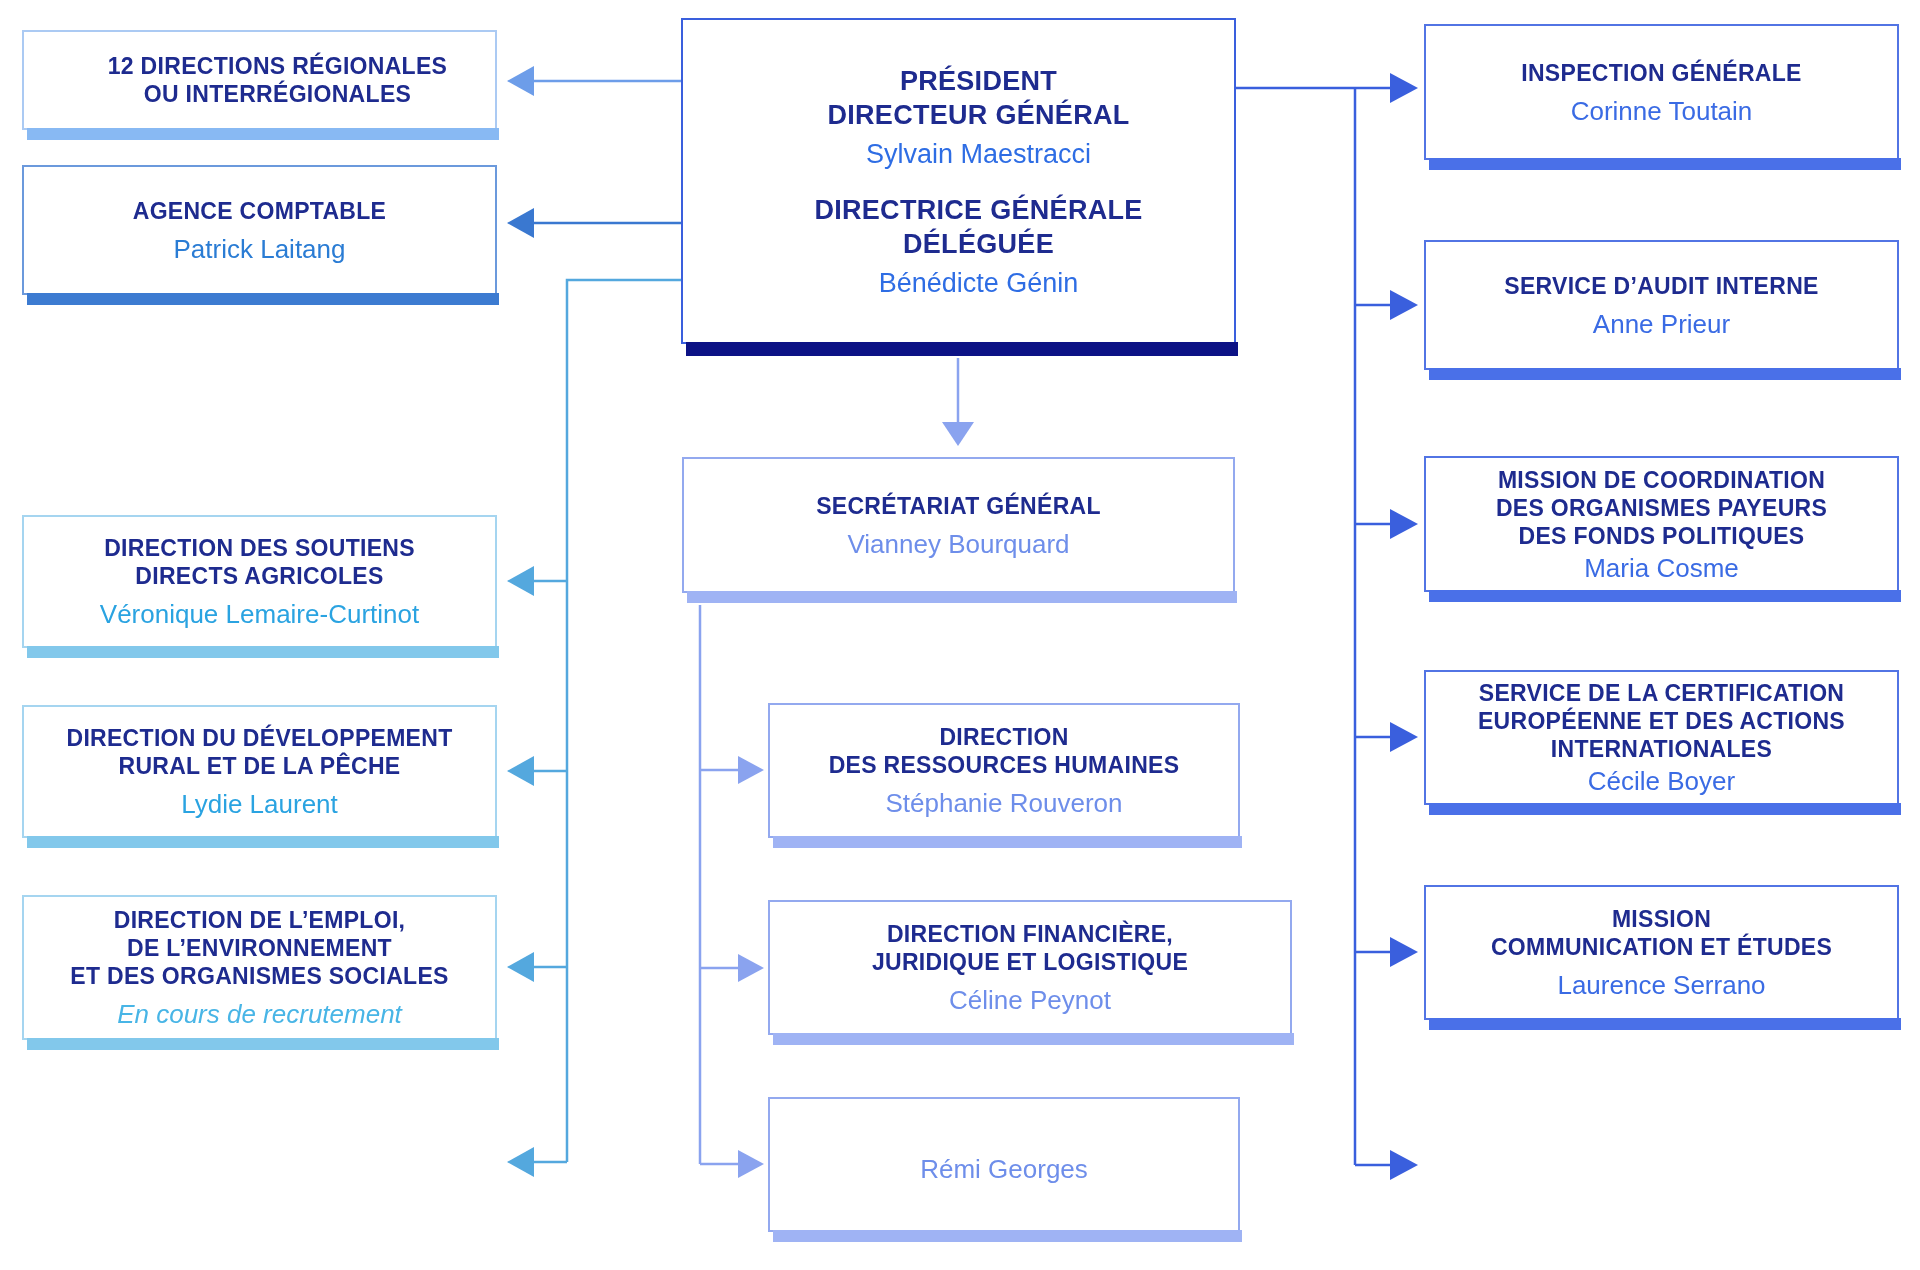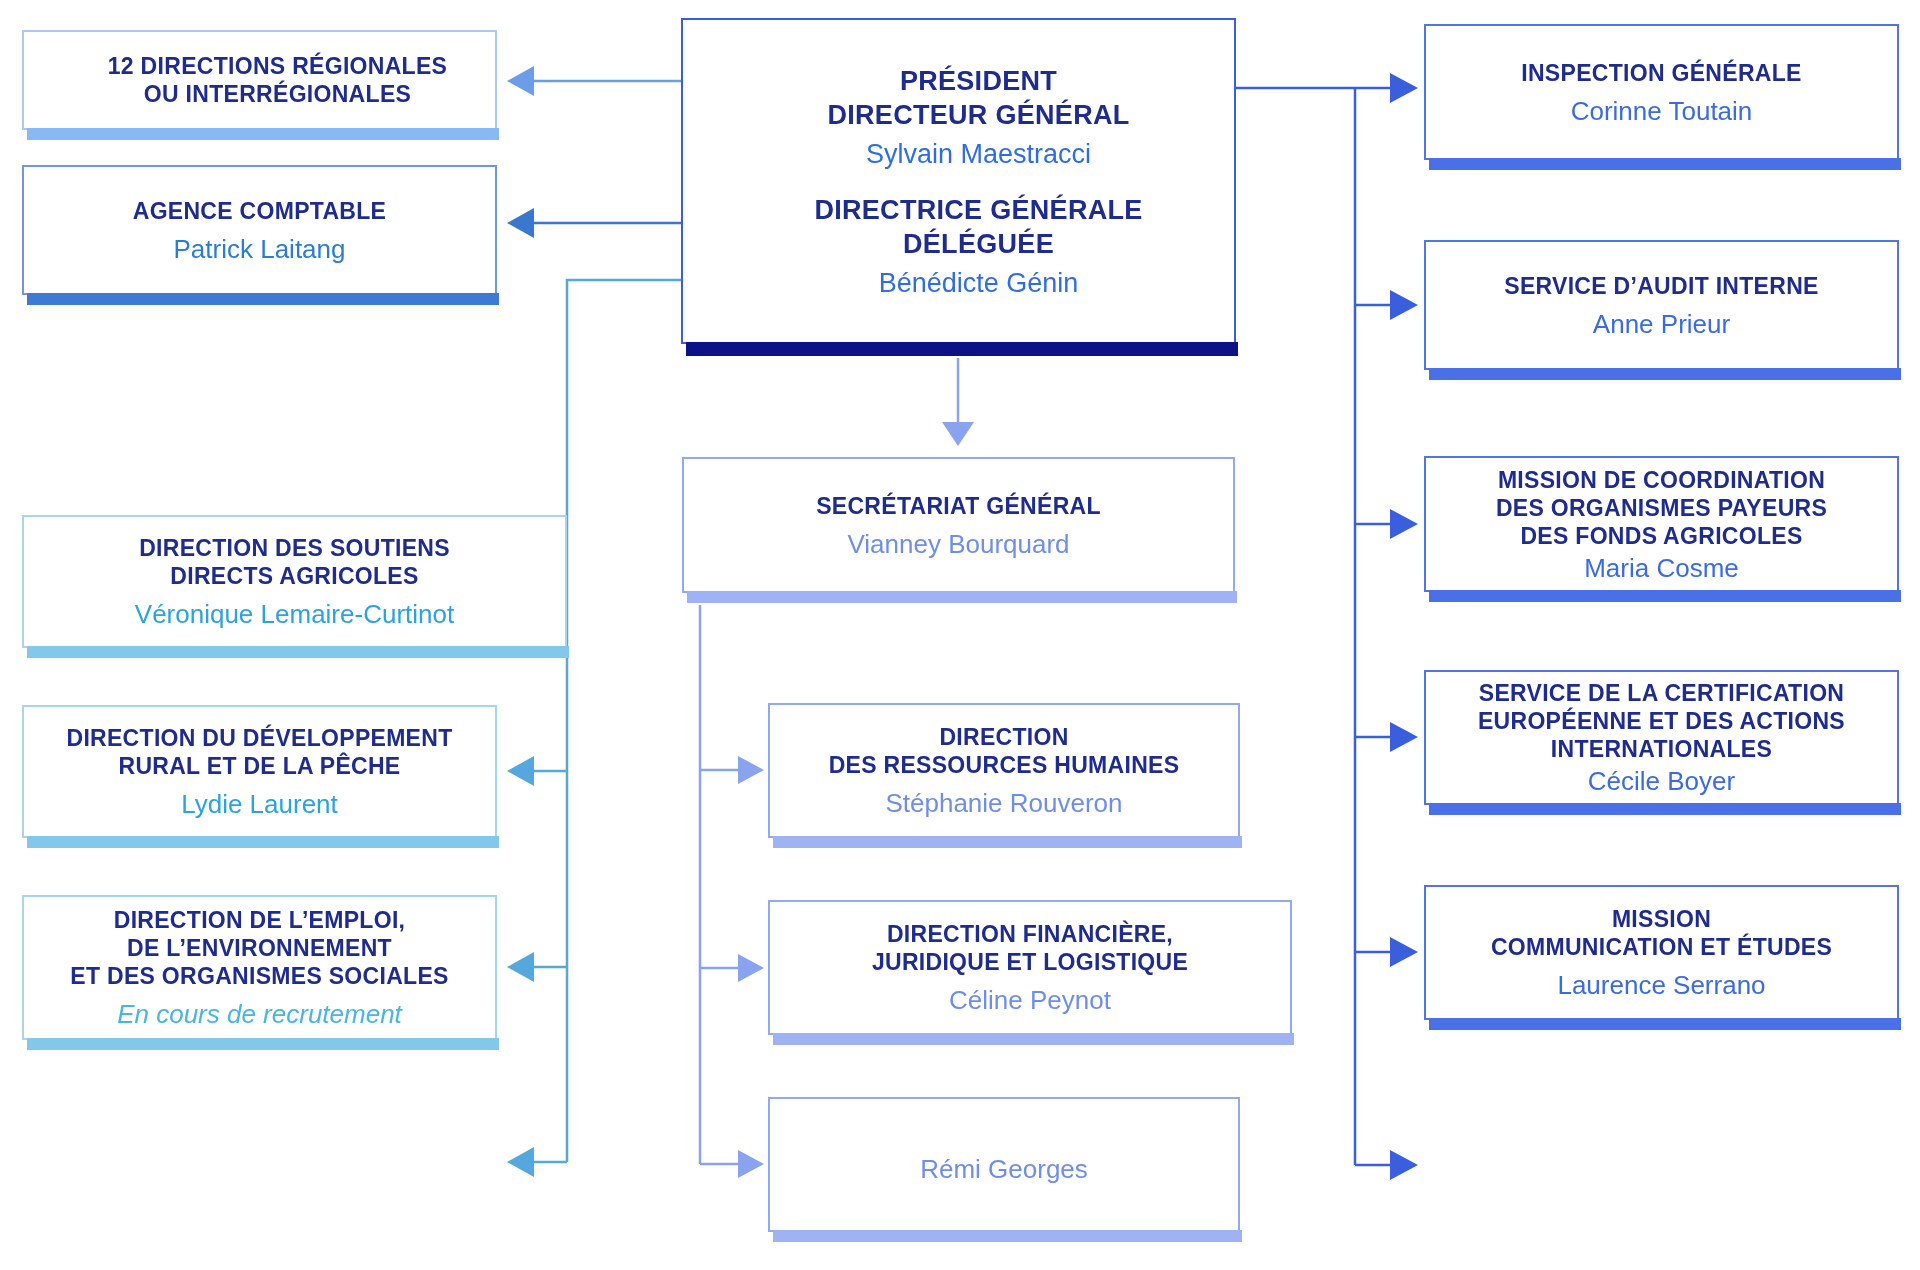--- a/index.html
+++ b/index.html
@@ -108,21 +108,21 @@
       </div>
   </div>
 
   <div class="box theme-mb" style="left:22px;top:165px;width:475px;height:130px">
     <div class="ttl">
         <span class="ln">AGENCE COMPTABLE</span>
       </div>
     <div class="nm">Patrick Laitang</div>
   </div>
 
-  <div class="box theme-sky" style="left:22px;top:515px;width:545px;height:133px">
+  <div class="box theme-sky" style="left:22px;top:515px;width:475px;height:133px">
     <div class="ttl">
         <span class="ln">DIRECTION DES SOUTIENS</span>
         <span class="ln">DIRECTS AGRICOLES</span>
       </div>
     <div class="nm">Véronique Lemaire-Curtinot</div>
   </div>
 
   <div class="box theme-sky" style="left:22px;top:705px;width:475px;height:133px">
     <div class="ttl">
         <span class="ln">DIRECTION DU DÉVELOPPEMENT</span>
@@ -181,21 +181,21 @@
     <div class="ttl">
         <span class="ln">SERVICE D’AUDIT INTERNE</span>
       </div>
     <div class="nm">Anne Prieur</div>
   </div>
 
   <div class="box theme-royal tight" style="left:1424px;top:456px;width:475px;height:136px">
     <div class="ttl">
         <span class="ln">MISSION DE COORDINATION</span>
         <span class="ln">DES ORGANISMES PAYEURS</span>
-        <span class="ln">DES FONDS AGRICOLES</span>
+        <span class="ln">DES FONDS POLITIQUES</span>
       </div>
     <div class="nm">Maria Cosme</div>
   </div>
 
   <div class="box theme-royal tight" style="left:1424px;top:670px;width:475px;height:135px">
     <div class="ttl">
         <span class="ln">SERVICE DE LA CERTIFICATION</span>
         <span class="ln">EUROPÉENNE ET DES ACTIONS</span>
         <span class="ln">INTERNATIONALES</span>
       </div>

